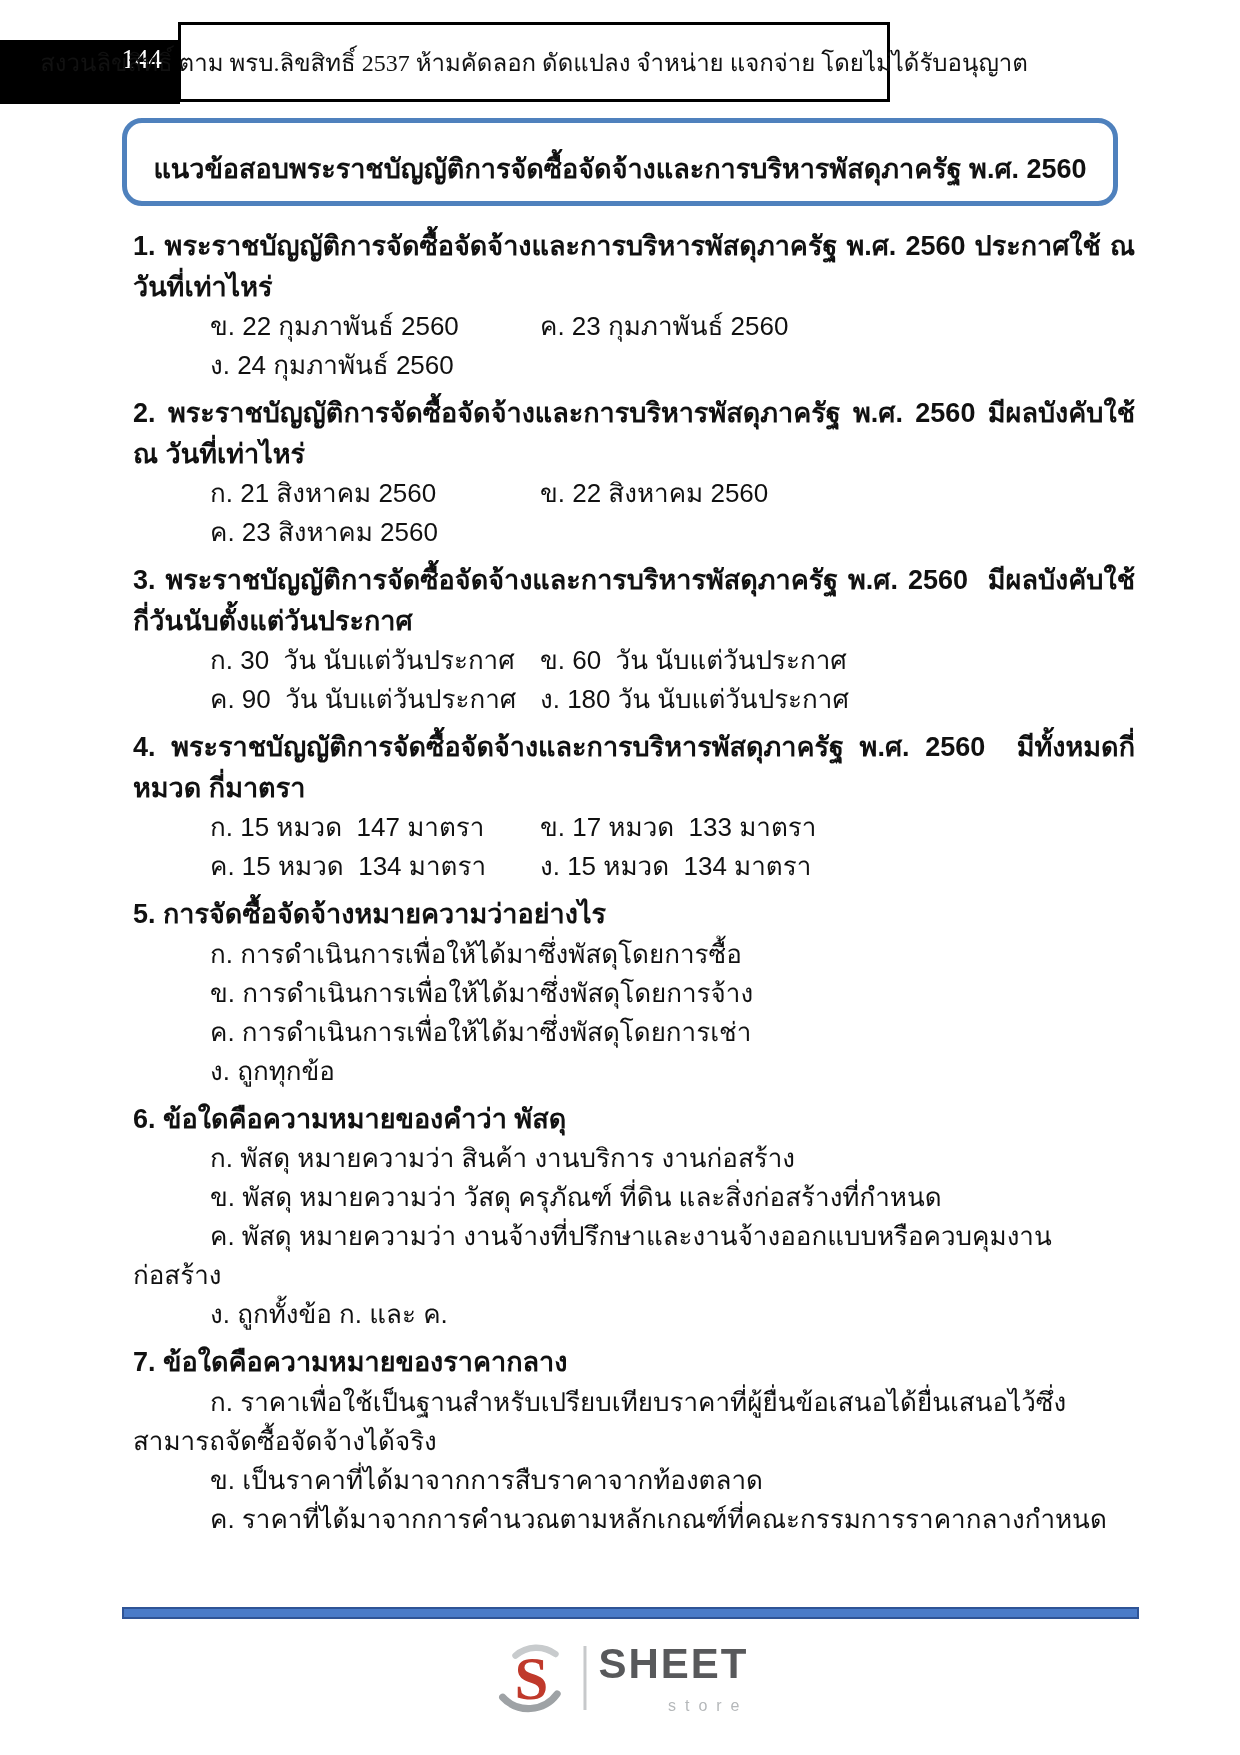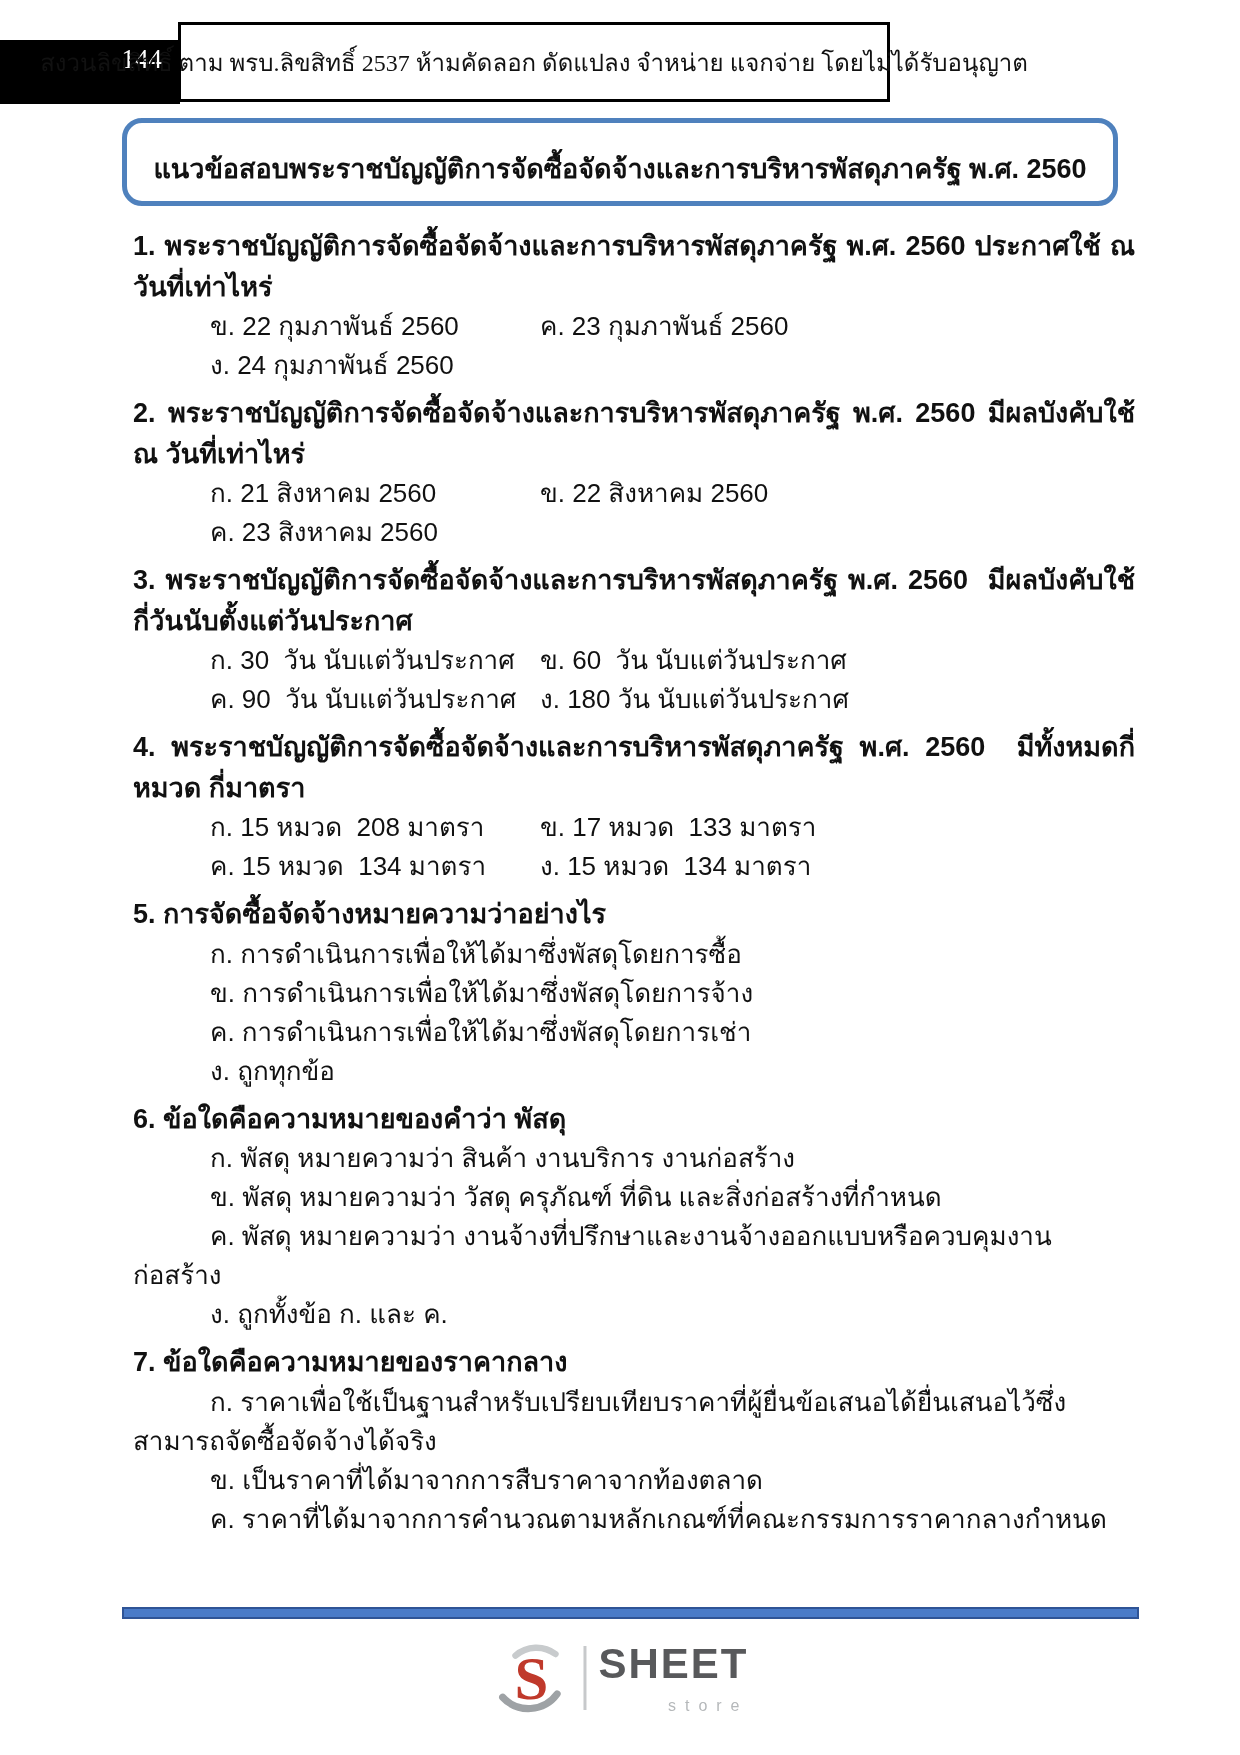--- a/index.html
+++ b/index.html
@@ -137,21 +137,21 @@
         <div class="opts two-col">
           <p class="opt">ก. 30  วัน นับแต่วันประกาศ</p>
           <p class="opt">ข. 60  วัน นับแต่วันประกาศ</p>
           <p class="opt">ค. 90  วัน นับแต่วันประกาศ</p>
           <p class="opt">ง. 180 วัน นับแต่วันประกาศ</p>
         </div>
       </section>
       <section class="question">
         <p class="q-text">4. พระราชบัญญัติการจัดซื้อจัดจ้างและการบริหารพัสดุภาครัฐ พ.ศ. 2560  มีทั้งหมดกี่หมวด กี่มาตรา</p>
         <div class="opts two-col">
-          <p class="opt">ก. 15 หมวด  208 มาตรา</p>
+          <p class="opt">ก. 15 หมวด  147 มาตรา</p>
           <p class="opt">ข. 17 หมวด  133 มาตรา</p>
           <p class="opt">ค. 15 หมวด  134 มาตรา</p>
           <p class="opt">ง. 15 หมวด  134 มาตรา</p>
         </div>
       </section>
       <section class="question">
         <p class="q-text">5. การจัดซื้อจัดจ้างหมายความว่าอย่างไร</p>
         <div class="opts single">
           <p class="opt">ก. การดำเนินการเพื่อให้ได้มาซึ่งพัสดุโดยการซื้อ</p>
           <p class="opt">ข. การดำเนินการเพื่อให้ได้มาซึ่งพัสดุโดยการจ้าง</p>

